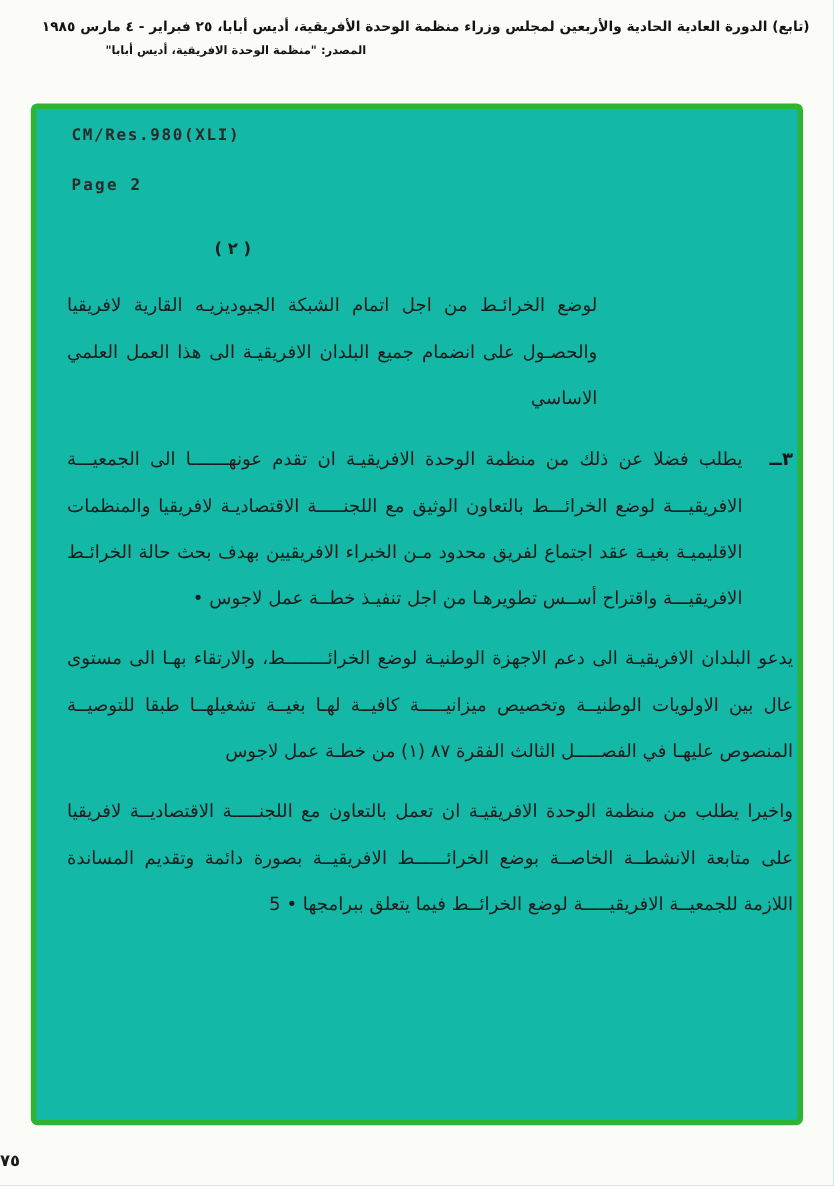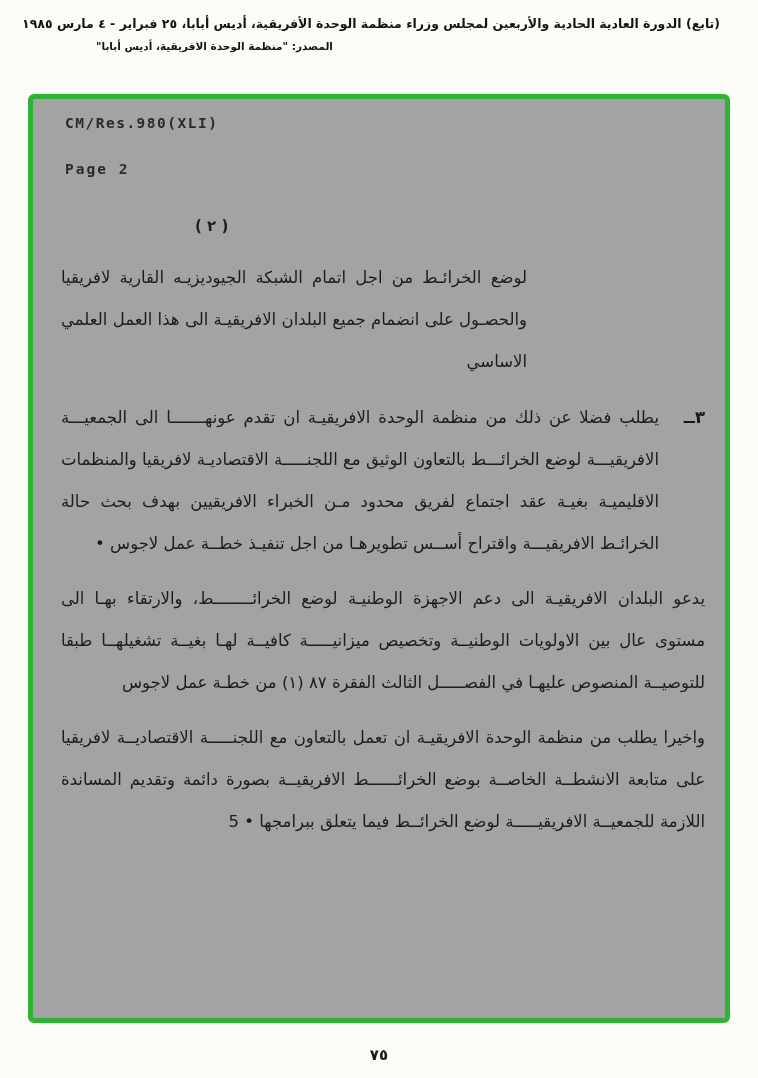--- a/index.html
+++ b/index.html
@@ -17,39 +17,39 @@
   
   .doc-header {
     position: absolute;
     top: 16px; left: 22px; right: 22px;
     direction: rtl;
     color: #141414;
   }
   .header-line1 {
     font-size: 12.5px;
     font-weight: bold;
-    text-align: left;
+    text-align: right;
     white-space: nowrap;
   }
   .header-line2 {
     font-size: 10.5px;
     font-weight: bold;
     margin-top: 9px;
     text-align: left;
     padding-left: 74px;
   }
 
   
   .frame {
     position: absolute;
     left: 28px; top: 94px;
     width: 702px; height: 929px;
     border: 5px solid var(--green);
     border-radius: 6px;
-    background: #a3a3a3;
+    background: #14b8a6;
   }
 
   
   .doc-ref {
     font-family: "DejaVu Sans Mono", monospace;
     font-size: 14.5px;
     font-weight: bold;
     letter-spacing: 1.5px;
     color: #2a2a2a;
     margin: 16px 0 0 32px;
@@ -63,21 +63,21 @@
     padding-left: 162px;
     margin-top: 40px;
     font-size: 15px;
     font-weight: bold;
     color: #1f1f1f;
   }
 
   
   .body-text {
     direction: rtl;
-    padding: 22px 20px 0 28px;
+    padding: 22px 4px 0 28px;
     font-size: 16.5px;
     line-height: 42px;
     color: var(--ink);
   }
   .para-cont {
     margin: 0 178px 14px 0;
     text-align: justify;
   }
   .num-para {
     display: flex;
@@ -90,21 +90,20 @@
   }
   .num-para .ptext {
     flex: 1;
     text-align: justify;
   }
 
   
   .page-num {
     position: absolute;
     left: 0; right: 0; bottom: 14px;
-    text-align: center;
     font-size: 15px;
     font-weight: bold;
     color: #1a1a1a;
   }
 </style>
 </head>
 <body>
 
 <div class="page">
 

